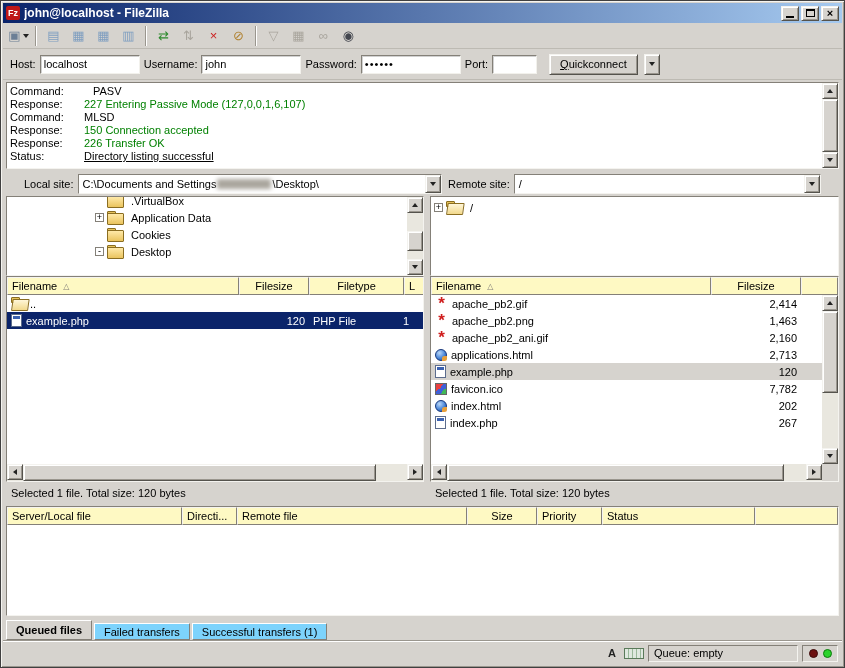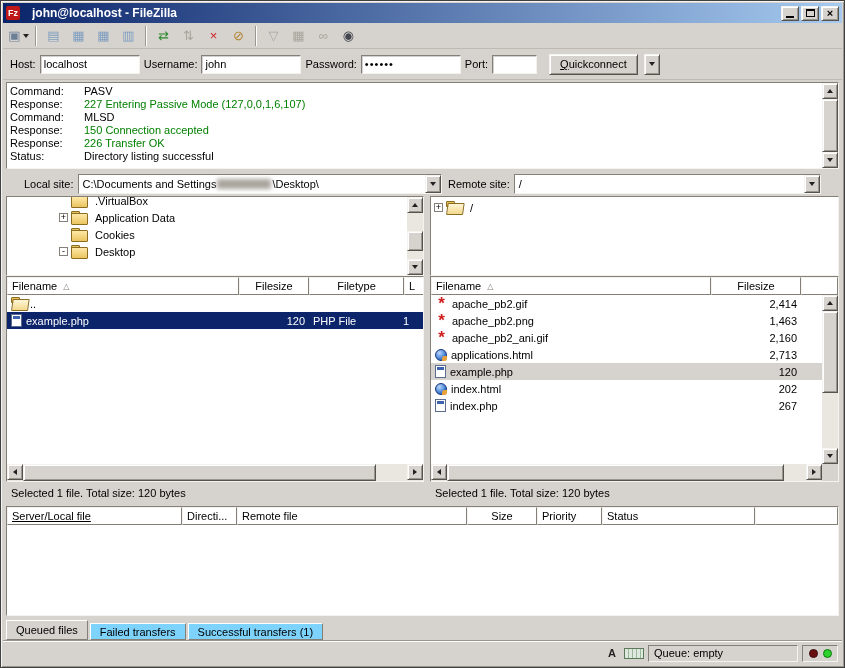--- a/index.html
+++ b/index.html
@@ -2,21 +2,21 @@
 <html><head>
 <meta charset="utf-8">
 <style>
 *{box-sizing:border-box;margin:0;padding:0}
 html,body{width:845px;height:668px;overflow:hidden}
 body{font-family:"Liberation Sans",sans-serif;font-size:11px;color:#000;background:#808080}
 #win{width:845px;height:668px;display:flex;flex-direction:column;background:#d6d3ce;border:1px solid #404040;padding:2px;box-shadow:inset 1px 1px 0 #f5f4f0,inset -1px -1px 0 #9a968e}
 .raised{border:1px solid;border-color:#f4f3ef #55534d #55534d #f4f3ef;box-shadow:inset 1px 1px 0 #fff,inset -1px -1px 0 #9a968e;background:#d6d3ce}
 .sunken{border:1px solid;border-color:#848078 #f4f3ef #f4f3ef #848078}
 
-.titlebar{flex:0 0 20px;display:flex;align-items:center;padding:0 3px;gap:12px}
+.titlebar{flex:0 0 20px;display:flex;align-items:center;padding:0 3px;gap:4px}
 .logo{width:14px;height:14px;background:#bf1818;color:#fff;font-weight:bold;font-size:9px;text-align:center;line-height:14px;border-radius:2px;flex:0 0 14px}
 .title{flex:1;color:#fff;font-weight:bold;font-size:12px;white-space:nowrap;overflow:hidden}
 .tb-btns{display:flex;gap:2px}
 .wbtn{width:18px;height:15px;display:flex;align-items:center;justify-content:center;font-size:11px;font-weight:bold;line-height:1}
 .glyph-min{width:8px;height:2px;background:#000;margin-top:8px}
 .glyph-max{width:9px;height:8px;border:1px solid #000;border-top-width:2px}
 
 .menubar{flex:0 0 20px;display:flex;align-items:center;padding:0 1px}
 .menu-item{padding:3px 7px}
 .toolbar{flex:0 0 26px;display:flex;align-items:center;padding:0 3px;border-bottom:1px solid #bdbab3}
@@ -58,32 +58,32 @@
 .site-gap{width:6px}
 .site-right{flex:1;display:flex;align-items:center;gap:4px}
 .combo{flex:1;height:20px;display:flex;background:#fff}
 .combo-text{flex:1;display:flex;align-items:center;padding:0 4px;white-space:nowrap;overflow:hidden}
 .combo-btn{flex:0 0 16px;display:flex;align-items:center;justify-content:center}
 .redacted{display:inline-block;width:54px;height:10px;margin:0 1px;background:#aaa69e;filter:blur(2px)}
 
 .trees-row{flex:0 0 80px;display:flex;padding:0 3px}
 .tree-panel{width:418px;background:#fff;position:relative;overflow:hidden}
 .tree-panel.right{flex:1;width:auto}
-#local-tree{margin-top:-5px;padding-left:52px}
+#local-tree{margin-top:-5px;padding-left:88px}
 #remote-tree{padding-left:3px;padding-top:2px}
 .tree-row{height:17px;display:flex;align-items:center;gap:3px}
 .expander{width:9px;height:9px;flex:0 0 9px;border:1px solid #848078;background:#fff;font-size:9px;line-height:7px;text-align:center}
 .exp-spacer{width:9px;flex:0 0 9px}
 .tree-label{padding:0 2px}
 
 .lists-row{flex:0 0 206px;display:flex;padding:0 3px}
 .list-panel{width:418px;display:flex;flex-direction:column;background:#d6d3ce}
 .list-panel.right{flex:1;width:auto}
 .lheader{flex:0 0 18px;display:flex;background:#d6d3ce;overflow:hidden}
-.hcell{display:flex;align-items:center;padding:0 4px;border:1px solid;border-color:#f4f3ef #848078 #848078 #f4f3ef;background:#ffffff;overflow:hidden;white-space:nowrap;flex:0 0 auto}
+.hcell{display:flex;align-items:center;padding:0 4px;border:1px solid;border-color:#f4f3ef #848078 #848078 #f4f3ef;background:#fef9c3;overflow:hidden;white-space:nowrap;flex:0 0 auto}
 .hcell.right{justify-content:center}
 .hcell.filler{flex:1}
 .sort-arrow{margin-left:6px;font-size:8px;color:#84807a}
 .list-body{flex:1;display:flex;overflow:hidden}
 .rows{flex:1;background:#fff;overflow:hidden}
 .file-row{height:17px;display:flex;align-items:center}
 .cell{height:17px;display:flex;align-items:center;padding:0 4px;overflow:hidden;white-space:nowrap;flex:0 0 auto}
 .c-size{justify-content:flex-end}
 .local .c-name{width:232px}.local .c-size{width:70px}.local .c-type{width:90px}.local .c-last{width:60px}
 .remote .c-name{width:280px}.remote .c-size{width:90px}
@@ -94,21 +94,21 @@
 .status-left{width:424px;padding:0 5px;white-space:nowrap;overflow:hidden}
 .status-right{flex:1;padding:0 5px;white-space:nowrap;overflow:hidden}
 
 .queue-wrap{flex:1;display:flex;flex-direction:column;padding:2px 3px}
 .queue-list{flex:1;display:flex;flex-direction:column;background:#fff}
 .qheader{flex:0 0 18px;display:flex;background:#d6d3ce;overflow:hidden}
 .queue-body{flex:1;background:#fff}
 
 .tabs-row{flex:0 0 22px;display:flex;align-items:flex-end;padding:1px 1px 0 3px;gap:2px}
 .tab{height:17px;display:flex;align-items:center;padding:0 9px;background:#7dd3fc;border:1px solid;border-color:#fff #848078 #848078 #fff}
-.tab.active{font-weight:normal;height:20px;background:#d6d3ce}
+.tab.active{font-weight:bold;height:20px;background:#d6d3ce}
 
 .statusbar{flex:0 0 25px;display:flex;align-items:center;gap:4px;padding:0 4px;border-top:1px solid #9a968e;box-shadow:inset 0 1px 0 #fff}
 .sb-fill{flex:1}
 .sb-a{width:16px;height:15px;display:flex;align-items:center;justify-content:center;font-weight:bold;color:#222}
 .sb-kbd{width:20px;height:11px;background:repeating-linear-gradient(90deg,#dfe8df 0 3px,#9ab89a 3px 4px);border:1px solid #5a7a5a}
 .sb-queue{width:150px;height:17px;display:flex;align-items:center;padding:0 5px}
 .sb-leds{width:36px;height:17px;display:flex;align-items:center;justify-content:center;gap:5px}
 .led{width:9px;height:9px;border-radius:50%}
 
 .fi{flex:0 0 auto;margin-right:4px}
@@ -205,26 +205,26 @@
         <span>uickconnect</span>
       </span>
     <span class="qc-dd raised">
         <span class="arr down"></span>
       </span>
   </div>
 
   <div class="log-outer">
     <div class="log-panel sunken">
       <div id="log-lines">
-          <div class="log-line"><span class="log-label">Command:</span><span class="log-text" style="color: rgb(0, 0, 0);">PASV</span></div>
+          <div class="log-line"><span class="log-label">Command:</span><span class="log-text" style="color: rgb(0, 0, 0); margin-left: 9px;">PASV</span></div>
           <div class="log-line"><span class="log-label">Response:</span><span class="log-text" style="color: rgb(0, 128, 0);">227 Entering Passive Mode (127,0,0,1,6,107)</span></div>
           <div class="log-line"><span class="log-label">Command:</span><span class="log-text" style="color: rgb(0, 0, 0);">MLSD</span></div>
           <div class="log-line"><span class="log-label">Response:</span><span class="log-text" style="color: rgb(0, 128, 0);">150 Connection accepted</span></div>
           <div class="log-line"><span class="log-label">Response:</span><span class="log-text" style="color: rgb(0, 128, 0);">226 Transfer OK</span></div>
-          <div class="log-line"><span class="log-label">Status:</span><span class="log-text" style="color: rgb(0, 0, 0);">Directory listing successful</span></div>
+          <div class="log-line"><span class="log-label">Status:</span><span class="log-text" style="color: rgb(0, 0, 0); text-decoration: underline;">Directory listing successful</span></div>
         </div>
       <div class="vscroll">
         <span class="sbtn raised">
             <span class="arr up"></span>
           </span>
         <span class="vtrack">
             <span class="vthumb raised" style="top:0;height:100%"></span>
           </span>
         <span class="sbtn raised">
             <span class="arr down"></span>
@@ -399,20 +399,27 @@
                 <span class="fname">applications.html</span>
               </span>
               <span class="cell c-size">2,713</span>
             </div>
             <div class="file-row sel-inactive">
               <span class="cell c-name">
                 <span class="fi icon-page"></span>
                 <span class="fname">example.php</span>
               </span>
               <span class="cell c-size">120</span>
+            </div>
+            <div class="file-row">
+              <span class="cell c-name">
+                <span class="fi icon-pic"></span>
+                <span class="fname">favicon.ico</span>
+              </span>
+              <span class="cell c-size">7,782</span>
             </div>
             <div class="file-row">
               <span class="cell c-name">
                 <span class="fi icon-globe"></span>
                 <span class="fname">index.html</span>
               </span>
               <span class="cell c-size">202</span>
             </div>
             <div class="file-row">
               <span class="cell c-name">
@@ -450,21 +457,21 @@
   </div>
 
   <div class="status-row">
     <span class="status-left">Selected 1 file. Total size: 120 bytes</span>
     <span class="status-right">Selected 1 file. Total size: 120 bytes</span>
   </div>
 
   <div class="queue-wrap">
     <div class="queue-list sunken">
       <div class="qheader" id="queue-header">
-          <span class="hcell" style="width: 175px; text-decoration: underline;">
+          <span class="hcell" style="width: 175px;">
             <span class="hlabel">Server/Local file</span>
           </span>
           <span class="hcell" style="width: 55px;">
             <span class="hlabel">Directi...</span>
           </span>
           <span class="hcell" style="width: 230px;">
             <span class="hlabel">Remote file</span>
           </span>
           <span class="hcell right" style="width: 70px;">
             <span class="hlabel">Size</span>

